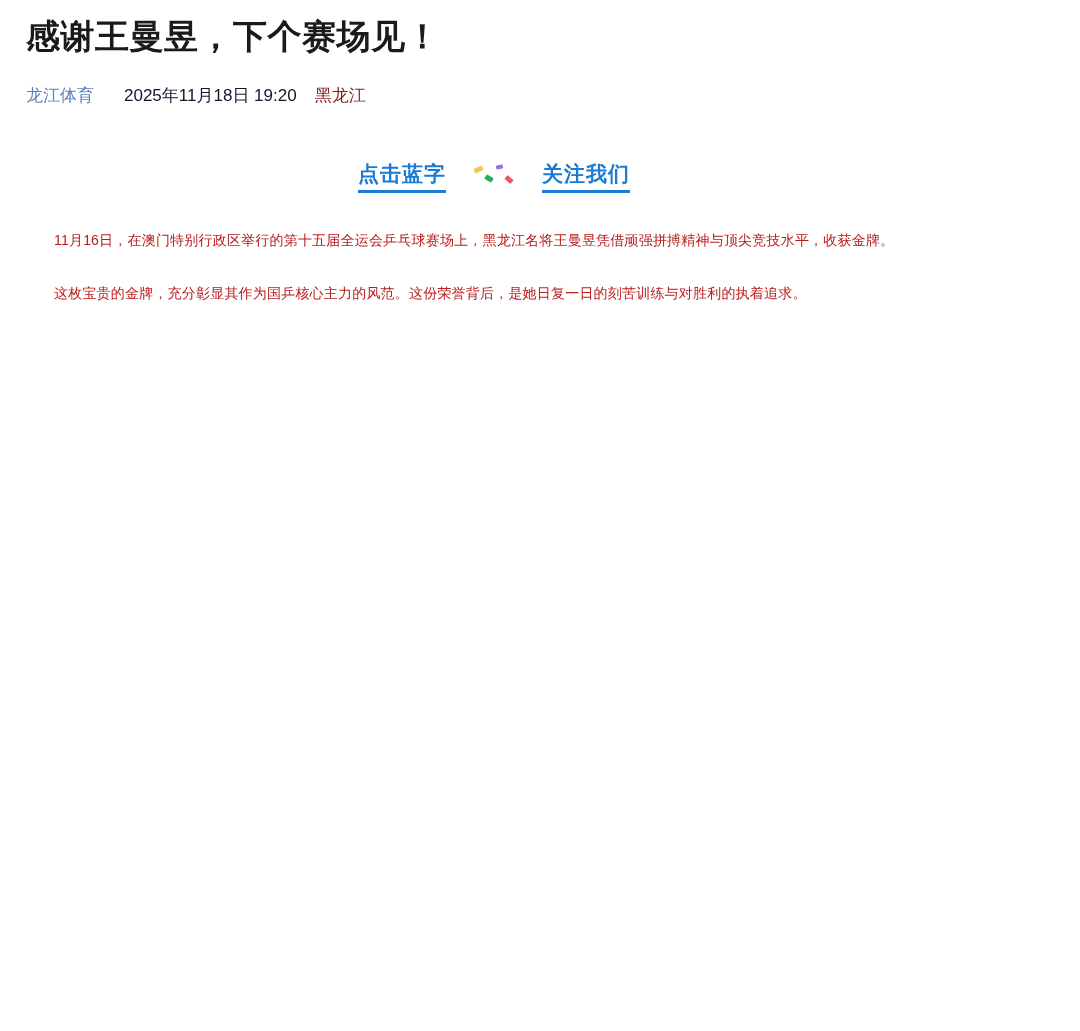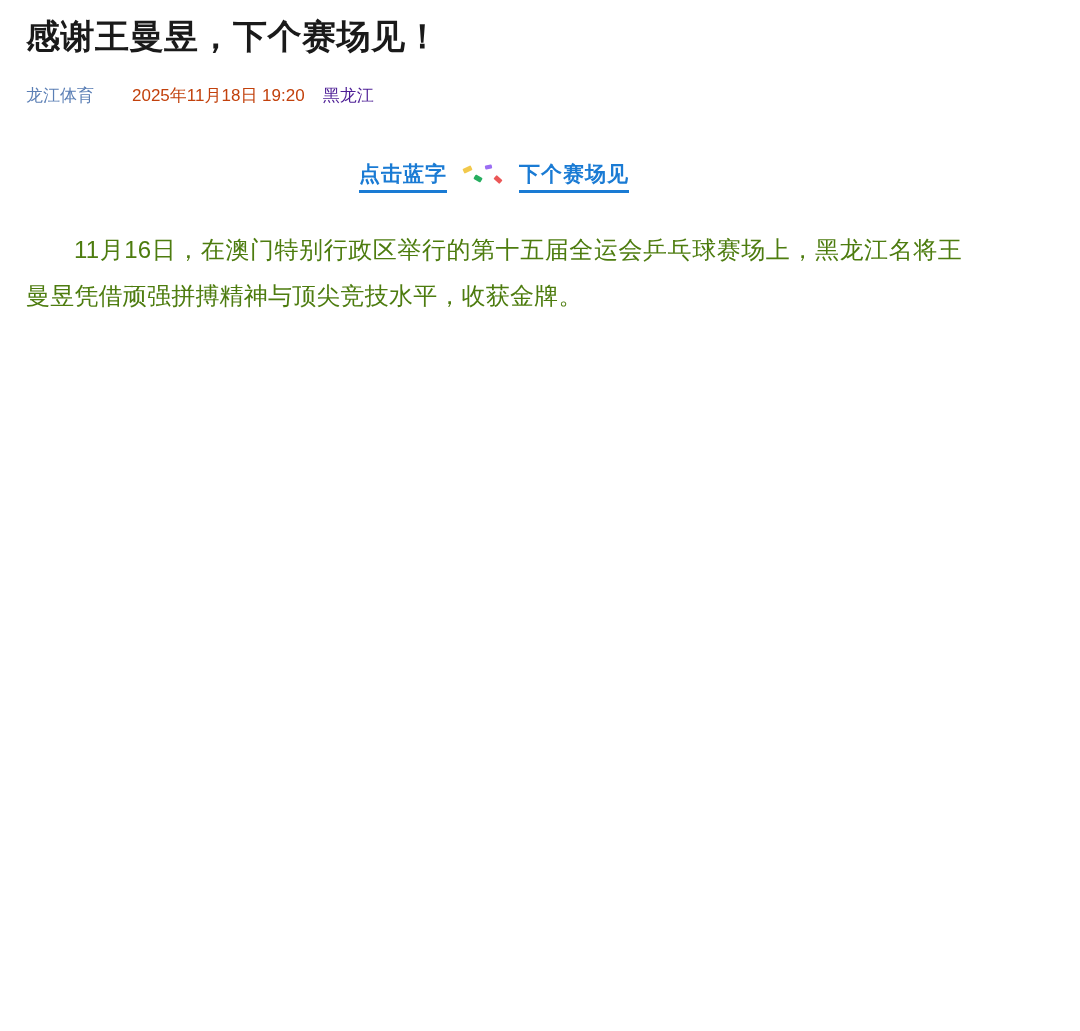--- a/index.html
+++ b/index.html
@@ -30,36 +30,35 @@
   .meta-row {
     margin-top: 24px;
     display: flex;
     align-items: center;
     font-size: 17px;
     color: #8a8f99;
     line-height: 1.4;
   }
   .meta-source {
     color: #5b7fb5;
-    margin-right: 14px;
+    margin-right: 30px;
   }
   .meta-date {
-    color: #c2410c;
+    color: #0f172a;
     margin-right: 18px;
-    margin-left: 24px;
   }
   .meta-region {
-    color: #4c1d95;
+    color: #7f1d1d;
   }
   .banner {
     margin-top: 52px;
     display: flex;
     align-items: center;
     justify-content: center;
-    gap: 14px;
+    gap: 26px;
     font-size: 21px;
     font-weight: bold;
     letter-spacing: 1px;
   }
   .banner-link {
     color: #1a7bd4;
     position: relative;
     padding-bottom: 5px;
     text-decoration: none;
     display: inline-block;
@@ -86,23 +85,23 @@
     border-radius: 1px;
   }
   .c1 { width: 9px; height: 5px; background: #f2c94c; transform: rotate(-25deg); left: 2px;  top: 4px; }
   .c2 { width: 8px; height: 5px; background: #27ae60; transform: rotate(30deg);  left: 13px; top: 13px; }
   .c3 { width: 7px; height: 4px; background: #9b6ef3; transform: rotate(-12deg); left: 24px; top: 2px; }
   .c4 { width: 8px; height: 5px; background: #eb5757; transform: rotate(42deg);  left: 33px; top: 14px; }
   .body-text {
     margin-top: 34px;
   }
   .para {
-    font-size: 24px;
+    font-size: 14px;
     line-height: 1.95;
-    color: #4d7c0f;
+    color: #b91c1c;
     text-indent: 2em;
     margin: 0 0 26px 0;
     text-align: justify;
     letter-spacing: 0.2px;
   }
 </style>
 </head>
 <body>
 
 <div class="page">
@@ -116,20 +115,21 @@
   </div>
 
   <div class="banner">
     <a class="banner-link">点击蓝字</a>
     <span class="confetti">
       <i class="c1"></i>
         <i class="c2"></i>
         <i class="c3"></i>
         <i class="c4"></i>
     </span>
-    <a class="banner-link">下个赛场见</a>
+    <a class="banner-link">关注我们</a>
   </div>
 
   <div class="body-text">
     <p class="para">11月16日，在澳门特别行政区举行的第十五届全运会乒乓球赛场上，黑龙江名将王曼昱凭借顽强拼搏精神与顶尖竞技水平，收获金牌。</p>
+    <p class="para">这枚宝贵的金牌，充分彰显其作为国乒核心主力的风范。这份荣誉背后，是她日复一日的刻苦训练与对胜利的执着追求。</p>
   </div>
 
 </div>
 
 </body></html>

